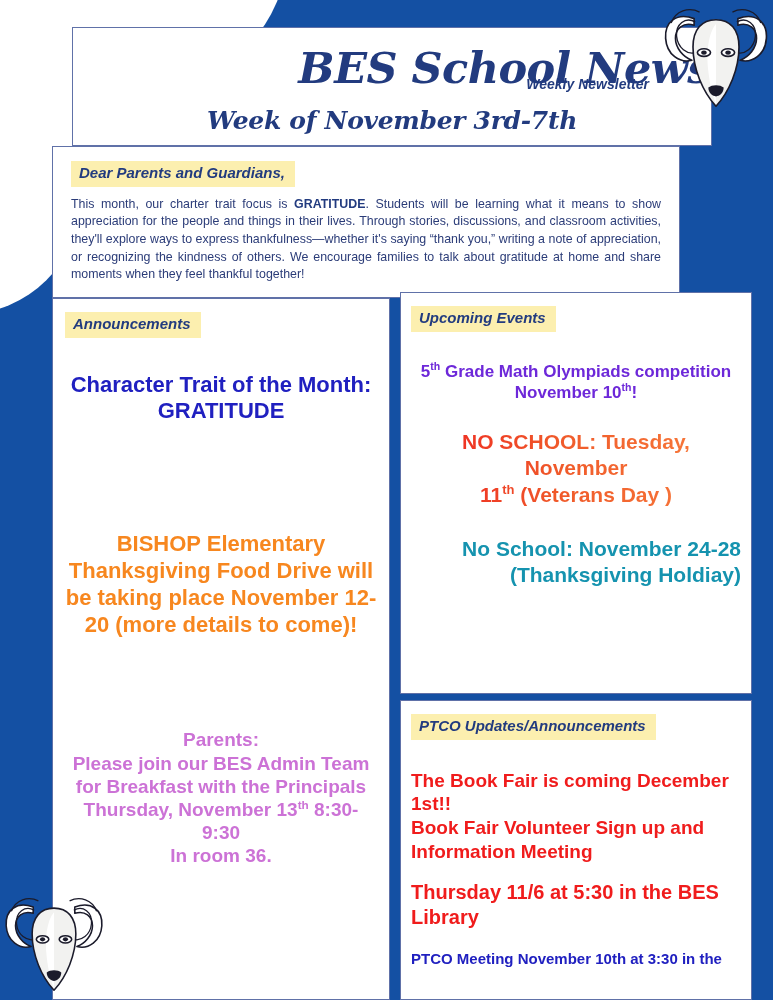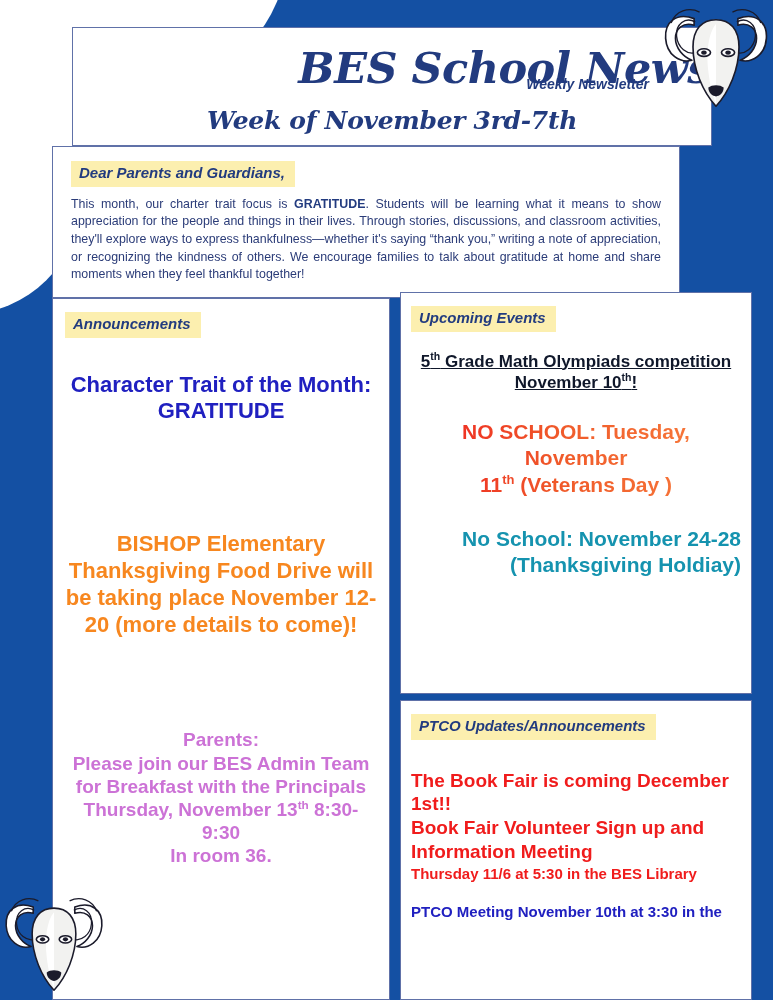--- a/index.html
+++ b/index.html
@@ -147,24 +147,23 @@
     left: 400px; top: 292px;
     width: 352px; height: 402px;
     padding: 13px 10px 0 10px;
   }
   .ev-block {
     text-align: center;
     font-weight: bold;
     line-height: 1.25;
   }
   .ev-math {
-    margin-top: 19px;
+    margin-top: 29px;
     font-size: 17px;
-    color: #0f172a;
-    text-decoration: underline;
+    color: #6d28d9;
   }
   .ev-noschool {
     margin-top: 26px;
     font-size: 21px;
     background: linear-gradient(90deg, #EE2020 0%, #F05A2A 45%, #F9803E 100%);
     -webkit-background-clip: text;
     background-clip: text;
     color: transparent;
   }
   .ev-thanksgiving {
@@ -179,21 +178,21 @@
     left: 400px; top: 700px;
     width: 352px; height: 300px;
     padding: 13px 10px 0 10px;
   }
   .ptco-block { text-align: left; font-weight: bold; line-height: 1.25; }
   .ptco-bookfair {
     margin-top: 29px;
     font-size: 19px;
     color: #F01C1C;
   }
-  .ptco-bookfair .sub { font-size: 15px; display: block; margin-top: 1px; }
+  .ptco-bookfair .sub { font-size: 20px; display: block; margin-top: 16px; }
   .ptco-meeting {
     margin-top: 20px;
     font-size: 15px;
     color: #2020C0;
   }
 
   
   .ram { position: absolute; }
   .ram-top { right: 2px; top: 0px; width: 110px; height: 115px; }
   .ram-bottom { left: 2px; bottom: 0px; width: 104px; height: 112px; }

